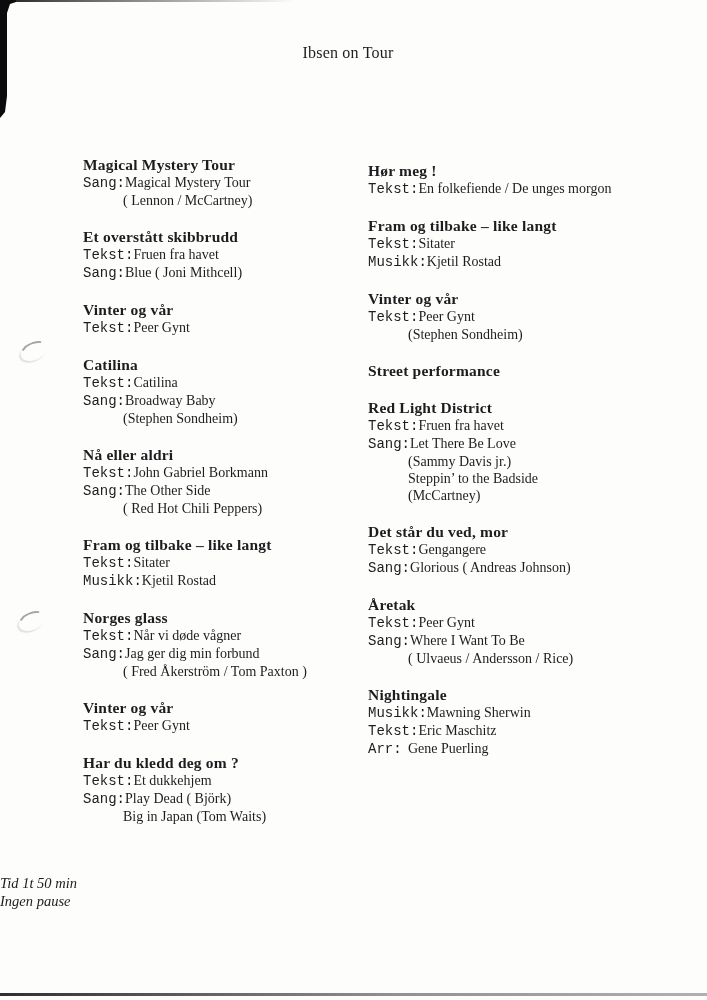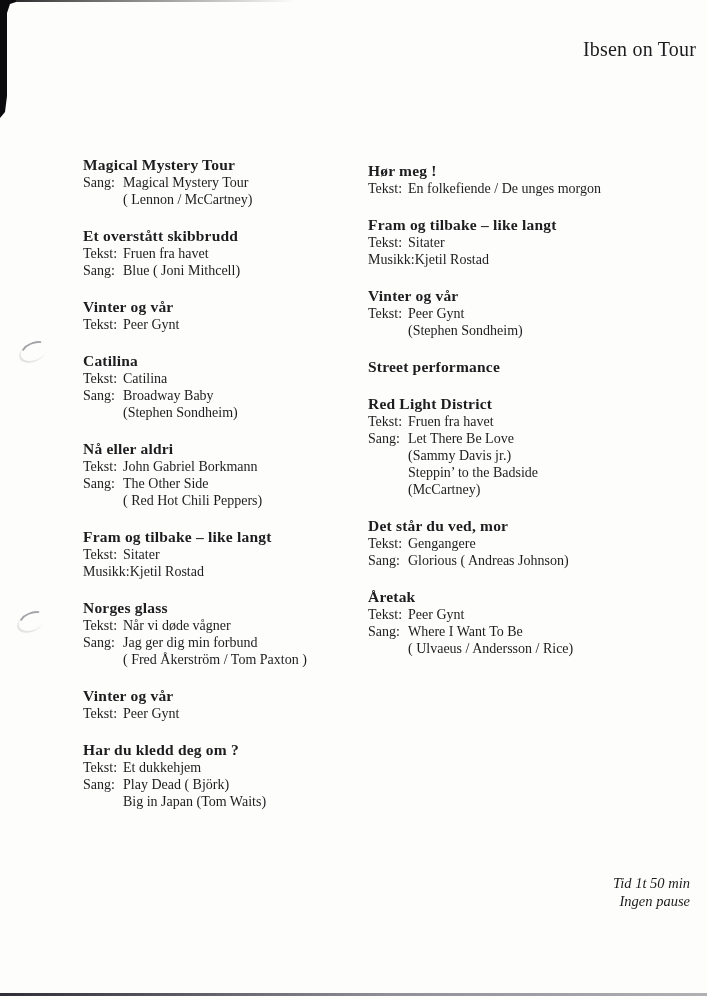--- a/index.html
+++ b/index.html
@@ -5,33 +5,33 @@
   html, body { margin:0; padding:0; }
   body {
     width:707px; height:1000px;
     background:#fdfdfc;
     font-family:"Liberation Serif", serif;
     color:#1d1d1f;
     position:relative;
     overflow:hidden;
   }
   .page-title {
-    position:absolute; top:38px; left:0; width:696px;
-    text-align:right; font-size:20px; letter-spacing:.2px;
+    position:absolute; top:44px; left:0; width:696px;
+    text-align:center; font-size:16px; letter-spacing:.2px;
   }
   .col { position:absolute; }
   .col-left  { left:83px;  top:155px; width:300px; }
   .col-right { left:368px; top:161px; width:330px; }
   .entry { margin-bottom:18px; }
   .entry-title { font-weight:700; font-size:15.5px; line-height:19px; letter-spacing:.2px; }
   .line { font-size:14px; line-height:17px; white-space:nowrap; }
-  .lbl { display:inline-block; min-width:40px; }
+  .lbl { display:inline-block; min-width:40px;font-family:Liberation Mono, monospace; }
   .page-footer {
     position:absolute; top:874px; left:0; width:690px;
-    text-align:right; font-style:italic; font-size:14.5px; line-height:18px;
+    text-align:left; font-style:italic; font-size:14.5px; line-height:18px;
   }
   
   .artifact-top-line {
     position:absolute; top:0; left:0; width:320px; height:2px;
     background:linear-gradient(to right, rgba(10,10,12,.92) 0%, rgba(10,10,12,.7) 18%, rgba(10,10,12,0) 92%);
   }
   .artifact-corner {
     position:absolute; top:0; left:0; width:16px; height:120px;
     background:#0b0b0d;
     clip-path:polygon(0 0, 16px 0, 16px 2px, 10px 4px, 7px 13px, 7px 96px, 5px 112px, 0px 118px);
@@ -161,19 +161,25 @@
     <div class="line"><span class="lbl">Sang:</span><span>Glorious ( Andreas Johnson)</span></div>
   </div>
 
   <div class="entry">
     <div class="entry-title">Åretak</div>
     <div class="line"><span class="lbl">Tekst:</span><span>Peer Gynt</span></div>
     <div class="line"><span class="lbl">Sang:</span><span>Where I Want To Be</span></div>
     <div class="line"><span class="lbl"></span><span>( Ulvaeus / Andersson / Rice)</span></div>
   </div>
 
+  <div class="entry">
+    <div class="entry-title">Nightingale</div>
+    <div class="line"><span class="lbl">Musikk:</span><span>Mawning Sherwin</span></div>
+    <div class="line"><span class="lbl">Tekst:</span><span>Eric Maschitz</span></div>
+    <div class="line"><span class="lbl">Arr:</span><span>Gene Puerling</span></div>
+  </div>
 
 </div>
 
 <div class="page-footer">
   <div>Tid 1t 50 min</div>
   <div>Ingen pause</div>
 </div>
 
 </body></html>

